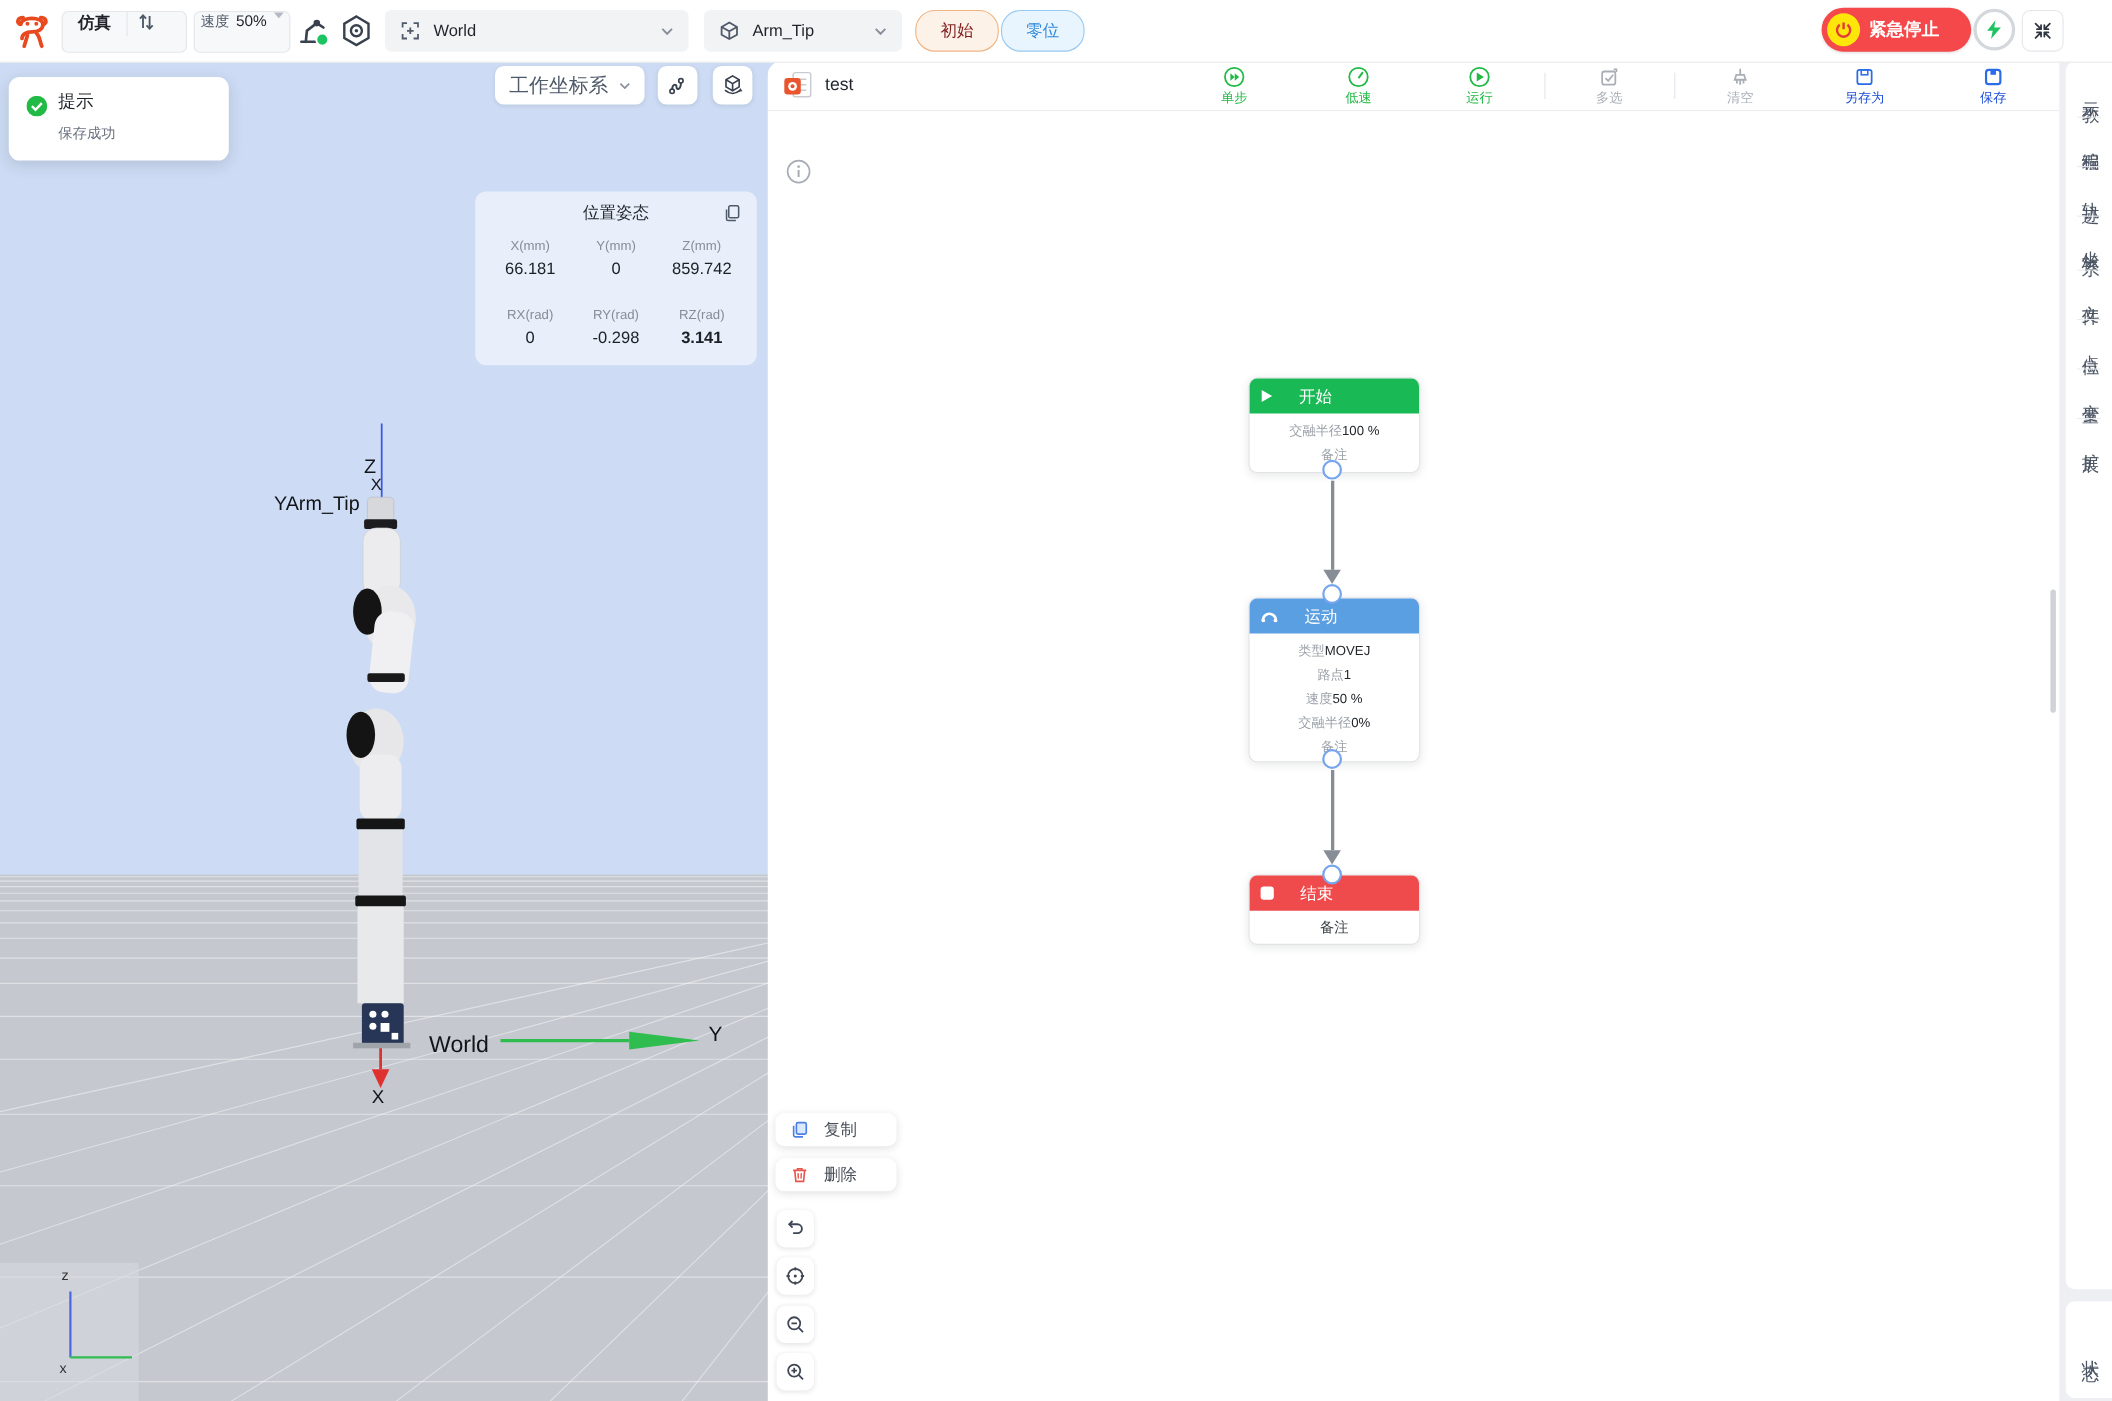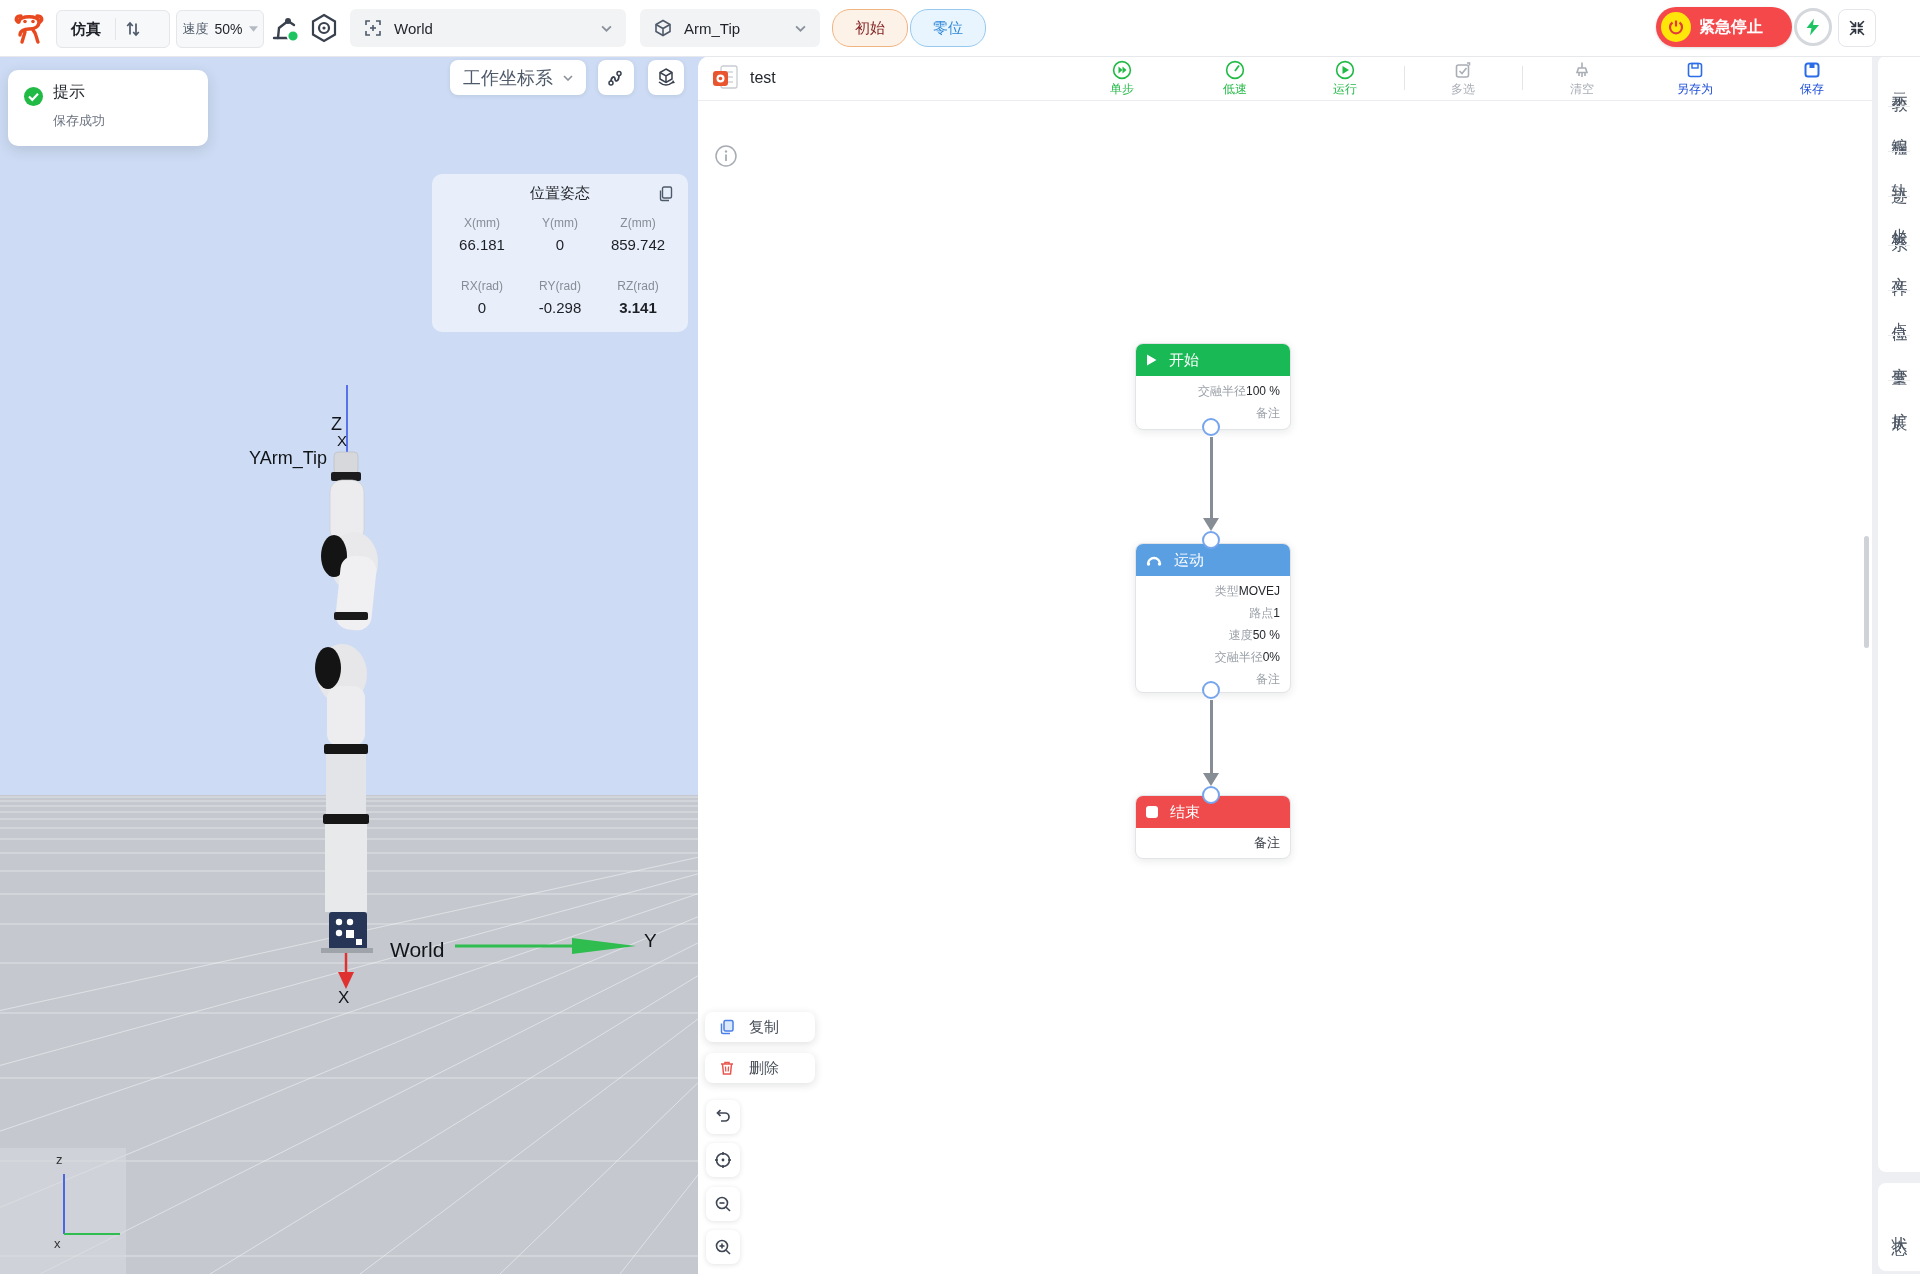--- a/index.html
+++ b/index.html
@@ -1,20 +1,20 @@
 <!DOCTYPE html>
 <html><head>
 <meta charset="utf-8">
 <style>
   html,body{margin:0;padding:0;background:#edeff3;font-family:"Liberation Sans","DejaVu Sans",sans-serif;}
   #app{position:relative;width:1920px;height:1274px;overflow:hidden;background:#edeff3;}
   .abs{position:absolute;}
   
   .topbar{left:0;top:0;width:1920px;height:56px;background:#fff;border-bottom:1px solid #e6e8eb;z-index:30;}
-  .tb-group{background:#f7f8fa;border:1px solid #e4e6ea;border-radius:6px;display:flex;align-items:center;}
+  .tb-group{background:#f7f8fa;border:1px solid #e4e6ea;border-radius:6px;display:flex;align-items:flex-start;}
   .tb-select{background:#f2f3f5;border-radius:6px;display:flex;align-items:center;cursor:pointer;}
   .tb-select .lbl{font-size:15px;color:#1f2329;}
   .pill{border-radius:18px;font-size:15px;display:flex;align-items:center;justify-content:center;cursor:pointer;}
   .pill-orange{background:#fdf2e8;border:1px solid #f0b483;color:#7f1d1d;}
   .pill-blue{background:#e9f5fe;border:1px solid #97c9f0;color:#3089d8;}
   .estop{background:#f5484b;border-radius:21px;display:flex;align-items:center;color:#fff;font-size:16px;font-weight:bold;cursor:pointer;box-shadow:0 1px 3px rgba(0,0,0,.15);}
   .estop .ring{width:30px;height:30px;border-radius:50%;background:#ffe60a;display:flex;align-items:center;justify-content:center;margin:0 8px 0 5px;}
   .divider-v{width:1px;background:#e3e5e9;}
   
   .viewport{left:0;top:56px;width:710px;height:1218px;background:#cddcf4;overflow:hidden;}
@@ -26,22 +26,22 @@
   .pose .cell{position:absolute;width:80px;text-align:center;}
   .pose .pl{font-size:12px;color:#878d96;}
   .pose .pv{font-size:15px;color:#1c1f24;}
   
   .canvas{left:698px;top:56px;width:1174px;height:1218px;background:#fff;border-top-left-radius:12px;z-index:5;}
   .c-header{position:absolute;left:0;top:0;width:1174px;height:44px;border-bottom:1px solid #ecedf0;}
   .tool-item{position:absolute;top:3px;width:76px;height:40px;display:flex;flex-direction:column;align-items:center;justify-content:center;gap:1px;cursor:pointer;}
   .tool-item span{font-size:12px;}
   .ti-green{color:#21ba45;} .ti-gray{color:#a9aeb6;} .ti-blue{color:#1d4ed8;}
   .node{position:absolute;left:437px;width:154px;background:#fff;border:1px solid #e2e4e8;border-radius:8px;box-shadow:0 2px 8px rgba(31,35,41,.10);}
-  .node-h{height:32px;border-radius:7px 7px 0 0;display:flex;align-items:center;padding-left:10px;gap:12px;color:#fff;font-size:15px;}
-  .node-row{display:flex;justify-content:flex-end;padding:0 10px;font-size:12px;line-height:22px;}
+  .node-h{height:32px;border-radius:7px 7px 0 0;display:flex;align-items:center;padding-left:10px;gap:24px;color:#fff;font-size:15px;}
+  .node-row{display:flex;justify-content:center;padding:0 10px;font-size:12px;line-height:22px;}
   .nr-l{color:#9ba1a9;} .nr-v{color:#23262b;}
   .port{position:absolute;width:18px;height:18px;border-radius:50%;background:#fff;border:2px solid #76a5ee;box-sizing:border-box;z-index:6;}
   .flowline{position:absolute;width:3px;background:#878d95;}
   .flowhead{position:absolute;width:0;height:0;border-left:8px solid transparent;border-right:8px solid transparent;border-top:13px solid #878d95;}
   .ctx-btn{position:absolute;left:7px;width:110px;height:30px;background:#fff;border-radius:8px;box-shadow:0 2px 8px rgba(31,35,41,.14);display:flex;align-items:center;gap:14px;padding-left:14px;box-sizing:border-box;font-size:15px;color:#4a5059;cursor:pointer;}
   .sq-btn{position:absolute;left:8px;width:34px;height:34px;background:#fff;border-radius:8px;box-shadow:0 1px 5px rgba(31,35,41,.12);display:flex;align-items:center;justify-content:center;cursor:pointer;}
   
   .side{left:1878px;top:56px;width:42px;height:1116px;background:#fff;border-radius:8px 0 0 8px;display:flex;flex-direction:column;align-items:center;padding-top:24px;box-sizing:border-box;}
   .side-tab{writing-mode:vertical-rl;text-orientation:upright;font-size:16px;color:#4b5563;letter-spacing:4px;cursor:pointer;}
   .side-div{width:22px;height:1px;background:#e9ebee;margin:18px 0;}

